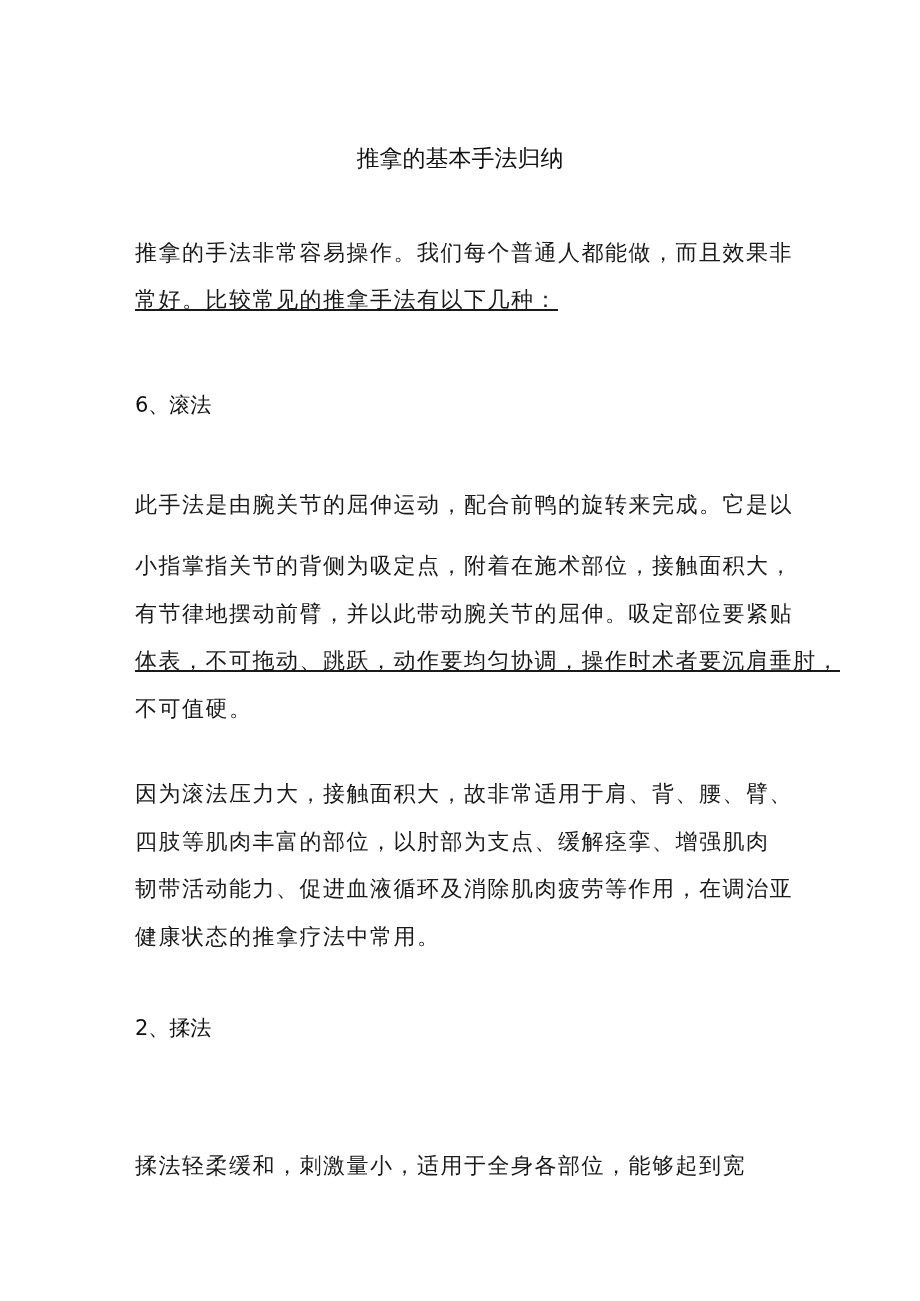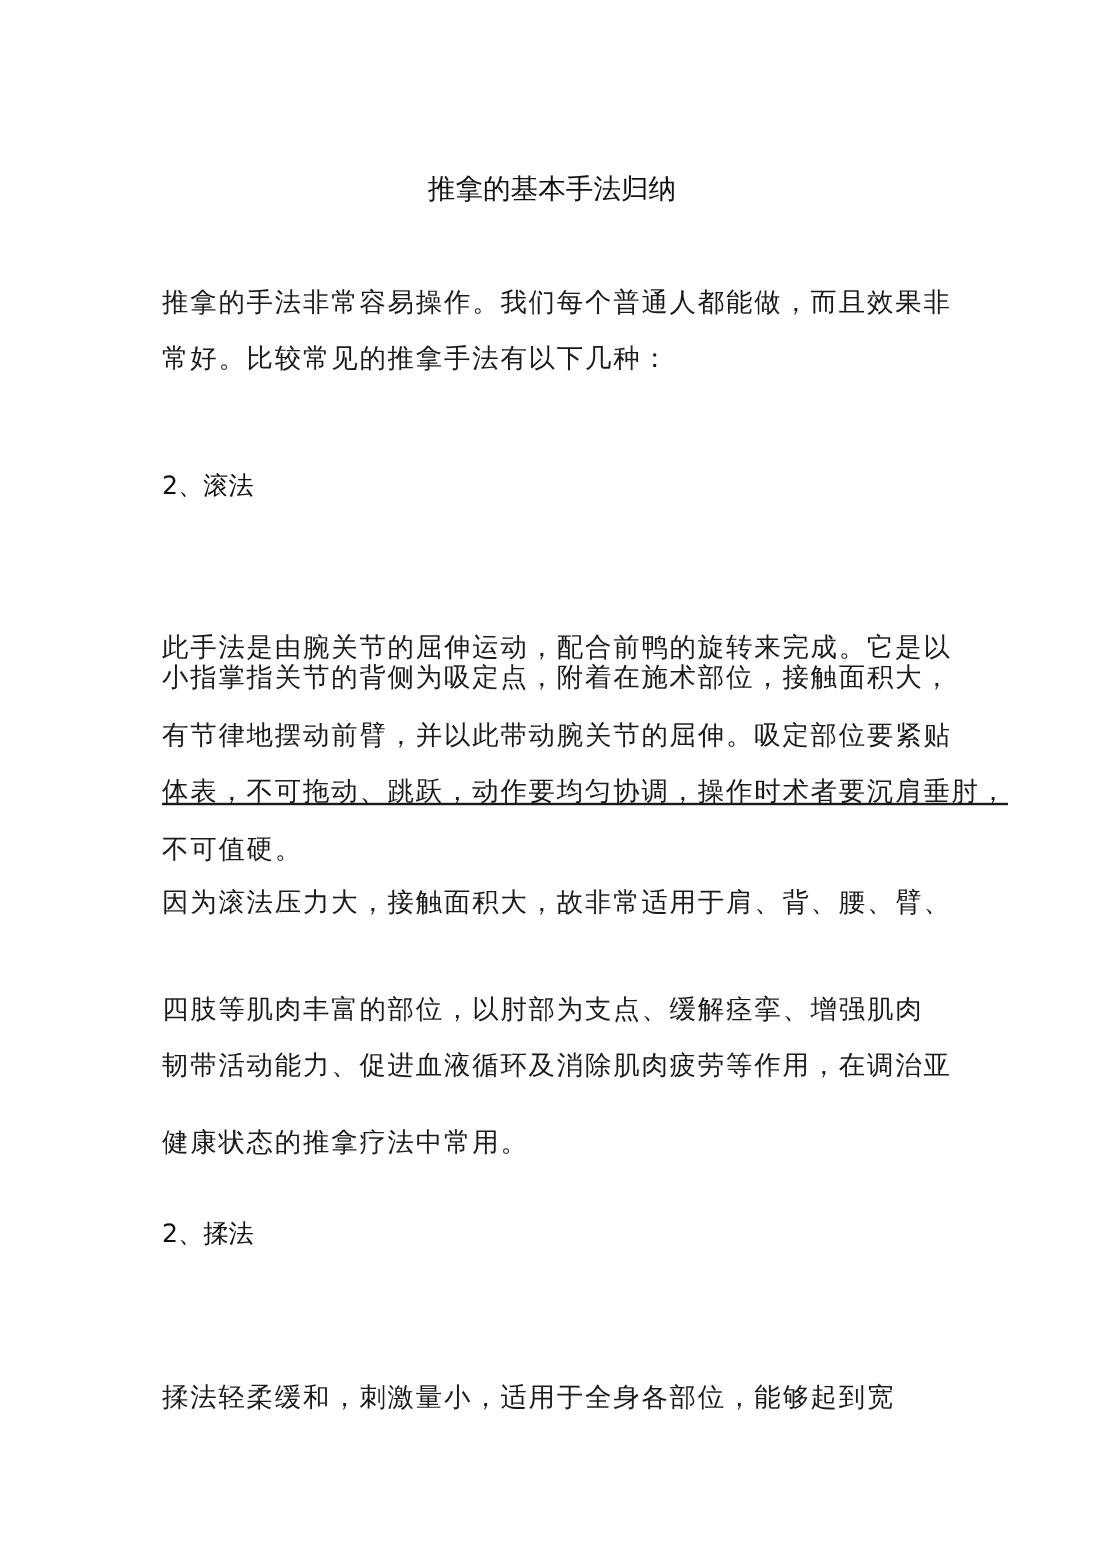--- a/index.html
+++ b/index.html
@@ -52,39 +52,39 @@
   </style>
 </head>
 <body>
 
 <div class="page">
 
   <div class="title" style="top:143px;">推拿的基本手法归纳</div>
 
   <div>
     <div class="line" style="top:238px;text-align:center;">推拿的手法非常容易操作。我们每个普通人都能做，而且效果非</div>
-    <div class="line" style="top:285px;">常好。比较常见的推拿手法有以下几种：</div>
+    <div class="line" style="top:285px;text-decoration:underline;">常好。比较常见的推拿手法有以下几种：</div>
   </div>
 
   <div>
-    <div class="heading" style="top:390px;">2、滚法</div>
+    <div class="heading" style="top:390px;">6、滚法</div>
 
     <div>
-      <div class="line" style="top:526px;">此手法是由腕关节的屈伸运动，配合前鸭的旋转来完成。它是以</div>
+      <div class="line" style="top:490px;">此手法是由腕关节的屈伸运动，配合前鸭的旋转来完成。它是以</div>
       <div class="line" style="top:551px;">小指掌指关节的背侧为吸定点，附着在施术部位，接触面积大，</div>
       <div class="line" style="top:599px;text-align:center;">有节律地摆动前臂，并以此带动腕关节的屈伸。吸定部位要紧贴</div>
       <div class="line" style="top:646px;text-decoration:underline;">体表，不可拖动、跳跃，动作要均匀协调，操作时术者要沉肩垂肘，</div>
       <div class="line" style="top:694px;">不可值硬。</div>
     </div>
 
     <div>
-      <div class="line" style="top:738px;">因为滚法压力大，接触面积大，故非常适用于肩、背、腰、臂、</div>
+      <div class="line" style="top:779px;">因为滚法压力大，接触面积大，故非常适用于肩、背、腰、臂、</div>
       <div class="line" style="top:827px;">四肢等肌肉丰富的部位，以肘部为支点、缓解痉挛、增强肌肉</div>
       <div class="line" style="top:874px;">韧带活动能力、促进血液循环及消除肌肉疲劳等作用，在调治亚</div>
-      <div class="line" style="top:922px;margin-top:16px;">健康状态的推拿疗法中常用。</div>
+      <div class="line" style="top:922px;">健康状态的推拿疗法中常用。</div>
     </div>
   </div>
 
   <div>
     <div class="heading" style="top:1013px;">2、揉法</div>
 
     <div>
       <div class="line" style="top:1111px;margin-top:40px;">揉法轻柔缓和，刺激量小，适用于全身各部位，能够起到宽</div>
     </div>
   </div>

